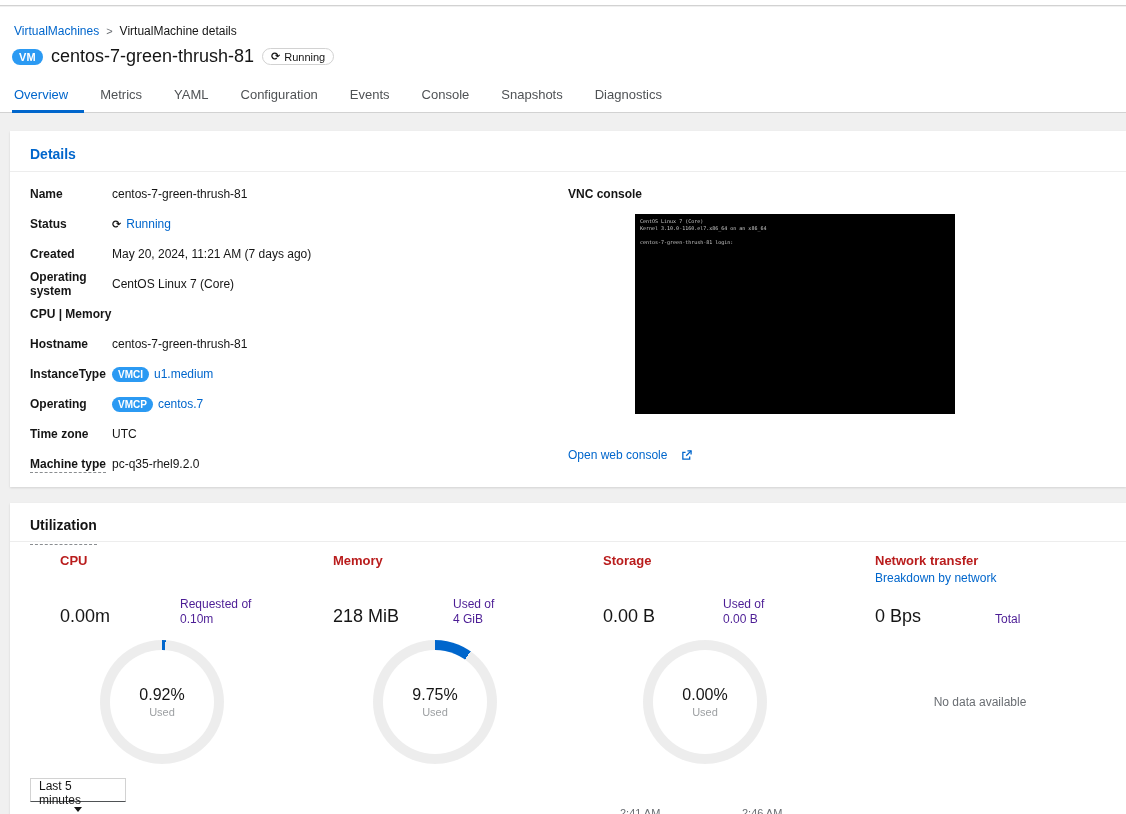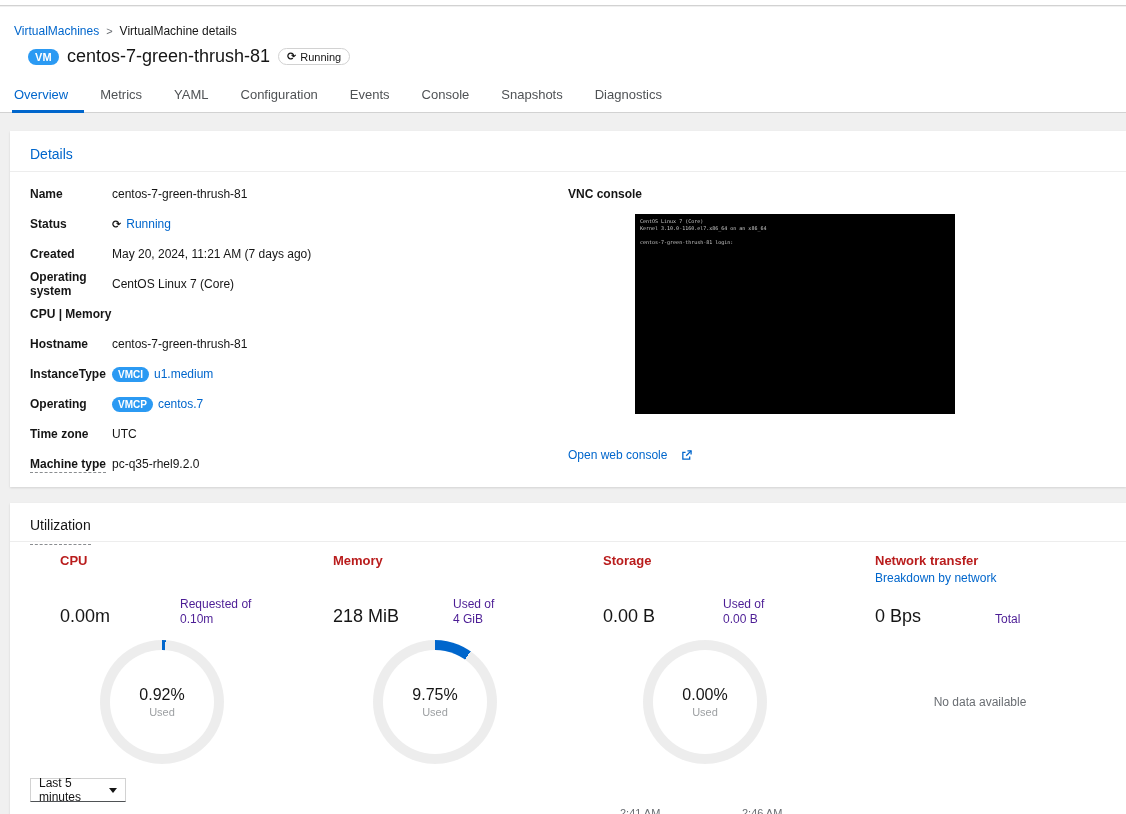--- a/index.html
+++ b/index.html
@@ -14,21 +14,21 @@
 
   
   .top-strip { position:absolute; top:0; left:0; right:0; height:6px; background:#fff; border-bottom:1px solid #d2d2d2; }
 
   
   .page-header { position:absolute; top:7px; left:0; right:0; height:106px; background:#fff; }
   .breadcrumb { position:absolute; top:17px; left:14px; font-size:12px; display:flex; gap:7px; align-items:center; }
   .breadcrumb .bc-link { color:#0066cc; }
   .breadcrumb .bc-sep { color:#6a6e73; font-size:11px; }
   .breadcrumb .bc-current { color:#151515; }
-  .title-row { position:absolute; top:39px; left:28px; display:flex; align-items:center; gap:8px; }
+  .title-row { position:absolute; top:39px; left:12px; display:flex; align-items:center; gap:8px; }
   .kind-badge {
     background:#2b9af3; color:#fff; font-weight:bold; font-size:11px;
     border-radius:10px; padding:2px 7px; letter-spacing:.2px;
   }
   .vm-title { font-size:18px; font-weight:400; color:#151515; }
   .status-pill {
     display:inline-flex; align-items:center; gap:4px;
     border:1px solid #d2d2d2; border-radius:12px; padding:1px 8px;
     font-size:11px; color:#151515; background:#fff; cursor:pointer;
   }
@@ -39,21 +39,21 @@
   .tab { display:flex; align-items:center; padding:0 16px; font-size:13px; color:#4f5255; cursor:pointer; position:relative; }
   .tab.first { padding-left:2px; }
   .tab.active { color:#0066cc; }
   .tab.active::after { content:""; position:absolute; left:0; right:0; bottom:-1px; height:3px; background:#0066cc; }
 
   
   .card { position:absolute; left:10px; right:0; background:#fff; box-shadow:0 1px 2px rgba(3,3,3,.12); }
   .details-card { top:131px; height:356px; }
   .util-card { top:503px; height:340px; }
   .card-divider { position:absolute; left:0; right:0; height:1px; background:#ededed; }
-  .card-title { font-size:14px; font-weight:normal; }
+  .card-title { font-size:14px; font-weight:bold; }
   .details-title { position:absolute; top:15px; left:20px; color:#0066cc; cursor:pointer; }
 
   
   .dl { position:absolute; top:48px; left:20px; width:430px; }
   .dl-row { height:30px; display:grid; grid-template-columns:82px auto; align-items:center; font-size:12px; }
   .dl-label { font-weight:bold; color:#151515; }
   .dl-label .dashed { border-bottom:1px dashed #8a8d90; padding-bottom:1px; cursor:pointer; }
   .dl-value { color:#151515; display:flex; align-items:center; gap:5px; }
   .dl-value a { color:#0066cc; }
   .res-badge { background:#2b9af3; color:#fff; font-weight:bold; font-size:10px; border-radius:9px; padding:2px 6px; }
@@ -82,21 +82,21 @@
   .donut-center { position:absolute; inset:0; display:flex; flex-direction:column; align-items:center; justify-content:center; gap:2px; z-index:1; }
   .donut-pct { font-size:16px; color:#151515; }
   .donut-used { font-size:11px; color:#9da0a3; }
   .no-data { position:absolute; top:142px; left:30px; width:150px; text-align:center; font-size:12px; color:#6a6e73; }
 
   
   .duration-select {
     position:absolute; top:275px; left:20px; width:96px; height:24px;
     background:#fff; border:1px solid #d2d2d2; border-bottom:1px solid #4f5255;
     display:flex; align-items:center; justify-content:space-between;
-    padding:0 8px; font-size:12px; cursor:pointer;
+    padding:0 8px; font-size:12px; cursor:pointer;flex-direction:column;
   }
   .caret { width:0; height:0; border-left:4px solid transparent; border-right:4px solid transparent; border-top:5px solid #151515; }
 
   
   .tick { position:absolute; top:304px; font-size:11px; color:#6a6e73; }
   .tick-1 { left:610px; } .tick-2 { left:732px; }
 </style>
 </head>
 <body>
 

